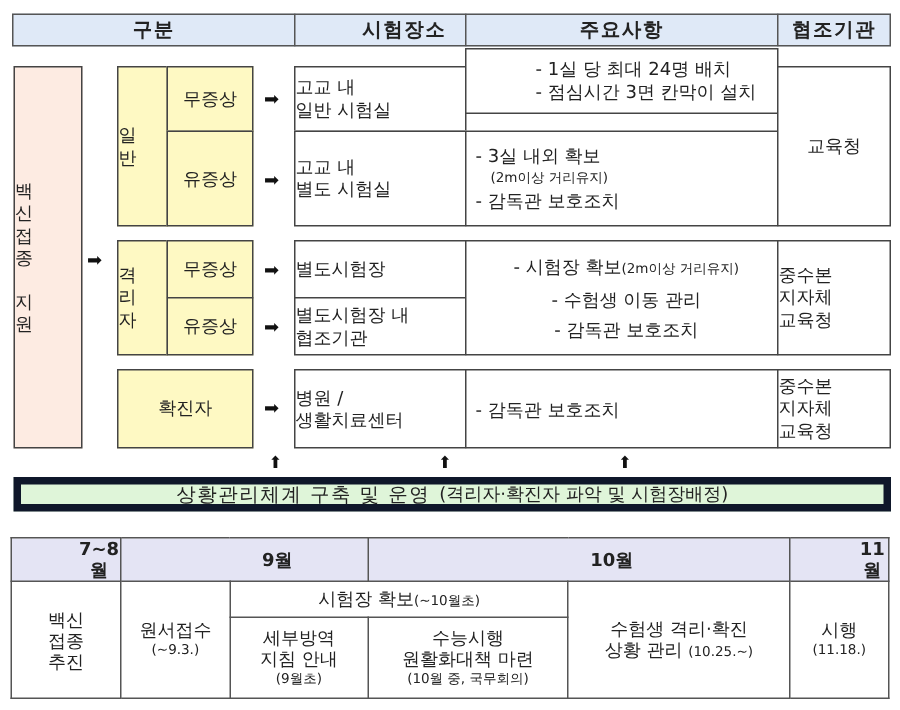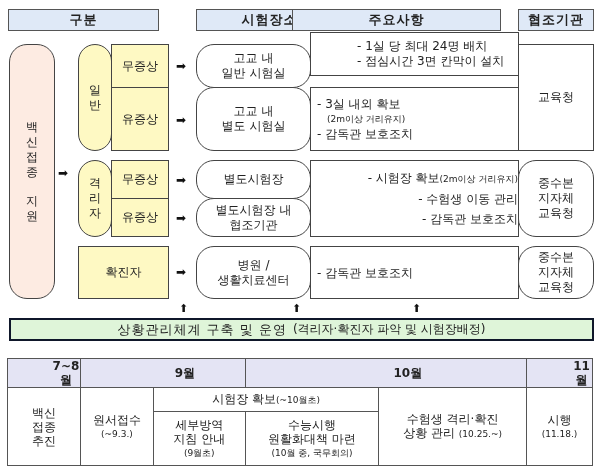--- a/index.html
+++ b/index.html
@@ -6,38 +6,38 @@
   body { width:600px; height:473px; background:#ffffff; position:relative; overflow:hidden;
          font-family:"DejaVu Sans", sans-serif; color:#222; }
   .abs { position:absolute; box-sizing:border-box; }
   .hdr { background:#dfe9f7; border:1px solid #555; font-weight:bold; font-size:13px;
          display:flex; align-items:center; justify-content:center; letter-spacing:1px; }
   .box { border:1px solid #444; display:flex; align-items:center; justify-content:center;
          text-align:center; font-size:12px; line-height:15px; }
   .pink { background:#fdebe2; }
   .cream { background:#fef9c3; }
   .white { background:#ffffff; }
-  .green { background:#dff5d9; border:2px solid #0f172a; }
-  .vtext { display:flex; flex-direction:column; align-items:center; justify-content:center;border-radius:18px; }
+  .green { background:#dff5d9; border:5px solid #0f172a; }
+  .vtext { display:flex; flex-direction:column; align-items:flex-start; justify-content:center; }
   .arrow-r { font-size:12px; line-height:12px; color:#111; }
   .arrow-u { font-size:11px; line-height:11px; color:#111; }
   .items { display:flex; flex-direction:column; justify-content:center; padding-left:6px;
            font-size:12px; line-height:15px; }
   .small { font-size:9px; }
   table.sched { position:absolute; left:7px; top:358px; width:586px; border-collapse:collapse; }
   table.sched td { border:1px solid #555; text-align:center; font-size:12px; line-height:14px; padding:0; }
   table.sched .th { background:#e4e4f4; font-weight:bold; font-size:12px; height:28px;padding-left:44px; }
   .sub { font-size:9px; }
 </style>
 </head>
 <body>
 
-<div class="abs hdr" style="left:8px;top:9px;width:151px;height:22px;">구분</div>
+<div class="abs hdr" style="left:8px;top:9px;width:189px;height:22px;">구분</div>
 <div class="abs hdr" style="left:196px;top:9px;width:115px;height:22px;padding-left:32px;">시험장소</div>
-<div class="abs hdr" style="left:292px;top:9px;width:209px;height:22px;">주요사항</div>
+<div class="abs hdr" style="left:310px;top:9px;width:209px;height:22px;">주요사항</div>
 <div class="abs hdr" style="left:518px;top:9px;width:76px;height:22px;">협조기관</div>
 
 <div class="abs box pink vtext" style="left:9px;top:44px;width:46px;height:255px;">
   <span>백</span>
   <span>신</span>
   <span>접</span>
   <span>종</span>
   <span style="height:14px;"></span>
   <span>지</span>
   <span>원</span>
@@ -82,21 +82,21 @@
 <div class="abs arrow-r" style="left:176px;top:174px;">➡</div>
 <div class="abs arrow-r" style="left:176px;top:212px;">➡</div>
 
 <div class="abs box white vtext" style="left:196px;top:160px;width:115px;height:39px;">
   <span>별도시험장</span>
 </div>
 <div class="abs box white vtext" style="left:196px;top:198px;width:115px;height:39px;">
   <span>별도시험장 내</span>
   <span>협조기관</span>
 </div>
-<div class="abs box white items" style="left:310px;top:160px;width:209px;height:77px;align-items:flex-end;line-height:20px;">
+<div class="abs box white items" style="left:310px;top:160px;width:209px;height:77px;align-items:center;line-height:20px;">
   <span><span>- 시험장 확보</span><span class="small">(2m이상 거리유지)</span></span>
   <span>- 수험생 이동 관리</span>
   <span>- 감독관 보호조치</span>
 </div>
 <div class="abs box white vtext" style="left:518px;top:160px;width:76px;height:77px;">
   <span>중수본</span>
   <span>지자체</span>
   <span>교육청</span>
 </div>
 

